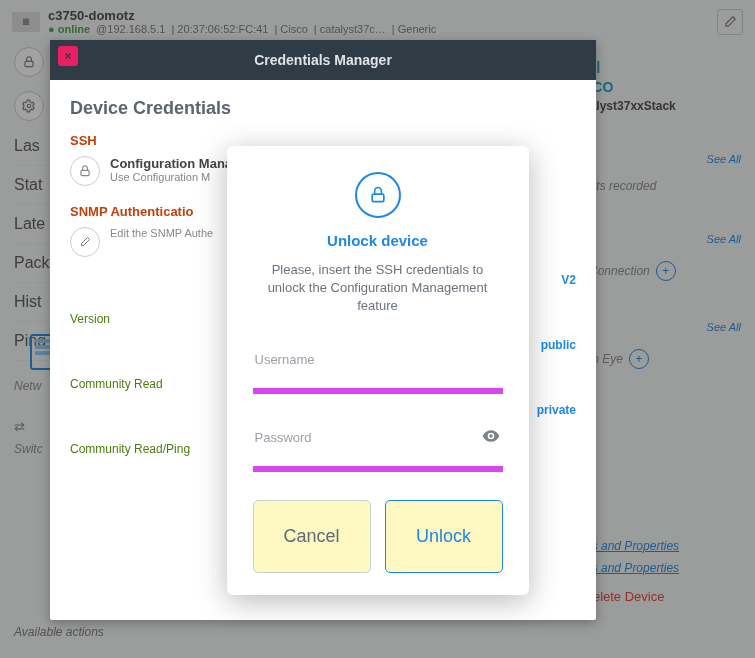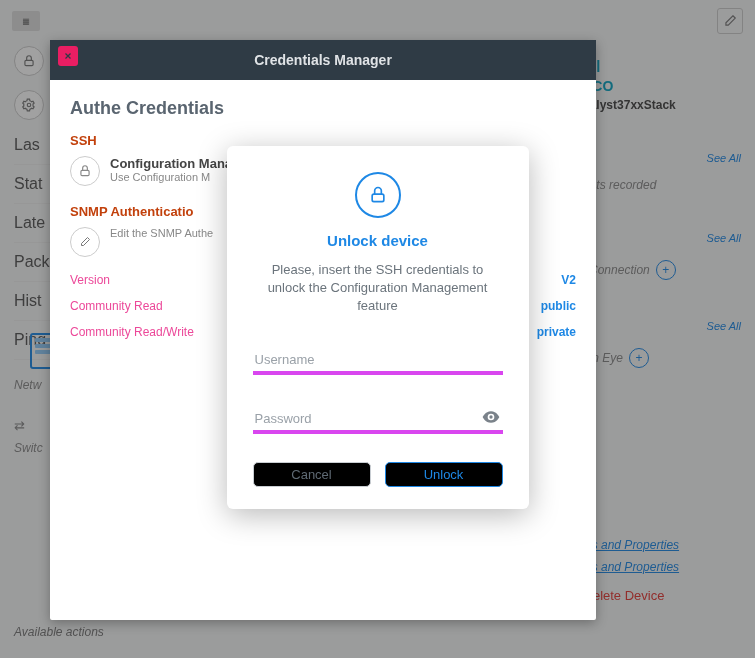--- a/index.html
+++ b/index.html
@@ -87,61 +87,70 @@
   .cred-body { padding:18px 20px; flex:1; }
   .cred-body h2 { color:#5a6570; font-size:18px; font-weight:600; margin-bottom:14px;}
   .cred-body h4 { color:#c2410c; font-size:13px; font-weight:700; margin:6px 0 8px;}
   .sect-row { display:flex; align-items:flex-start; gap:10px; margin-bottom:10px;}
   .sect-text { flex:1; }
   .locked { color:#c0392b; font-size:11px; text-decoration:underline; }
   .sect-title { font-size:13px; font-weight:600; color:#444; }
   .sect-sub { font-size:11px; color:#888; }
   .snmp-table { width:100%; margin-top:6px; }
   .snmp-table .tr { display:flex; justify-content:space-between; padding:6px 0; font-size:12px;}
-  .snmp-table .tr .k { color:#ec4899;}
+  .snmp-table .tr .k { color:#4d7c0f;margin-top:39px;}
   .snmp-table .tr .v { color:#1e88e5; font-weight:700;}
 
   
   .unlock-modal {
     position:absolute; top:146px; left:50%; transform:translateX(-50%);
     width:302px; background:#fff; border-radius:6px;
     box-shadow:0 6px 30px rgba(0,0,0,0.28);
     padding:26px 26px 22px; text-align:center;
   }
   .lock-circle {
     width:46px;height:46px;border:2px solid #1e88e5;border-radius:50%;
     margin:0 auto 14px;display:flex;align-items:center;justify-content:center;
   }
   .unlock-modal h3 { color:#1e88e5; font-size:15px; font-weight:600; margin-bottom:12px;}
   .unlock-modal p { color:#6b747c; font-size:13px; line-height:1.4; margin-bottom:28px;}
   .field {
     position:relative; margin-bottom:28px; text-align:left;
   }
   .field input {
-    width:100%; border:none; border-bottom:4px solid #d946ef; padding:8px 28px 4px 2px;
+    width:100%; border:none; border-bottom:6px solid #d946ef; padding:8px 28px 21px 2px;
     font-size:13px; outline:none; background:transparent;
   }
   .field input::placeholder { color:#9aa1a8; }
   .eye {
     position:absolute; right:2px; top:4px; color:#7a828a;
   }
   .btns { display:flex; gap:14px; margin-top:24px;}
   .btn {
-    flex:1; padding:4px 0; border-radius:5px; font-size:13px; font-weight:500;
-    cursor:pointer; background:#000000;
+    flex:1; padding:25px 0; border-radius:5px; font-size:18px; font-weight:500;
+    cursor:pointer; background:#fef9c3;
   }
   .btn-cancel { border:1px solid #c9ced3; color:#5f6a74; }
   .btn-unlock { border:1px solid #1e88e5; color:#1e88e5; }
 </style>
 </head>
 <body>
 
 <div class="device-header">
   <div class="device-icon">▦</div>
   <div style="flex:1">
+    <div class="device-title">c3750-domotz</div>
+    <div class="device-sub">
+      <span class="status-online">● <span>online</span></span>
+      <span>@192.168.5.1</span>
+      <span>| 20:37:06:52:FC:41</span>
+      <span>|  Cisco</span>
+      <span>|  catalyst37c…</span>
+      <span>|  Generic</span>
+    </div>
   </div>
   <div class="edit-square">
     <svg width="14" height="14" viewBox="0 0 24 24" fill="none" stroke="currentColor" stroke-width="2">
         <path d="M17 3l4 4-12 12H5v-4L17 3z"></path>
       </svg>
   </div>
 </div>
 
 <div class="page-body">
   <div class="left-col">
@@ -222,21 +231,21 @@
 <div class="cred-panel">
   <div class="cred-header">
     <div class="cred-close">
       <svg width="10" height="10" viewBox="0 0 24 24" stroke="currentColor" stroke-width="3">
           <path d="M6 6l12 12M18 6L6 18"></path>
         </svg>
     </div>
     <span>Credentials Manager</span>
   </div>
   <div class="cred-body">
-    <h2>Authe Credentials</h2>
+    <h2>Device Credentials</h2>
     <h4>SSH</h4>
     <div class="sect-row">
       <div class="round-btn">
         <svg width="14" height="14" viewBox="0 0 24 24" fill="none" stroke="#888" stroke-width="2">
             <rect x="5" y="11" width="14" height="9" rx="2"></rect>
             <path d="M8 11V7a4 4 0 018 0v4"></path>
           </svg>
       </div>
       <div class="sect-text">
         <span class="sect-title">Configuration Management</span>
@@ -260,21 +269,21 @@
     <div class="snmp-table">
       <div class="tr">
           <span class="k">Version</span>
           <span class="v">V2</span>
         </div>
       <div class="tr">
           <span class="k">Community Read</span>
           <span class="v">public</span>
         </div>
       <div class="tr">
-          <span class="k">Community Read/Write</span>
+          <span class="k">Community Read/Ping</span>
           <span class="v">private</span>
         </div>
     </div>
   </div>
 </div>
 
 <div class="unlock-modal">
   <div class="lock-circle">
     <svg width="20" height="20" viewBox="0 0 24 24" fill="none" stroke="#1e88e5" stroke-width="2">
         <rect x="5" y="11" width="14" height="9" rx="2"></rect>

